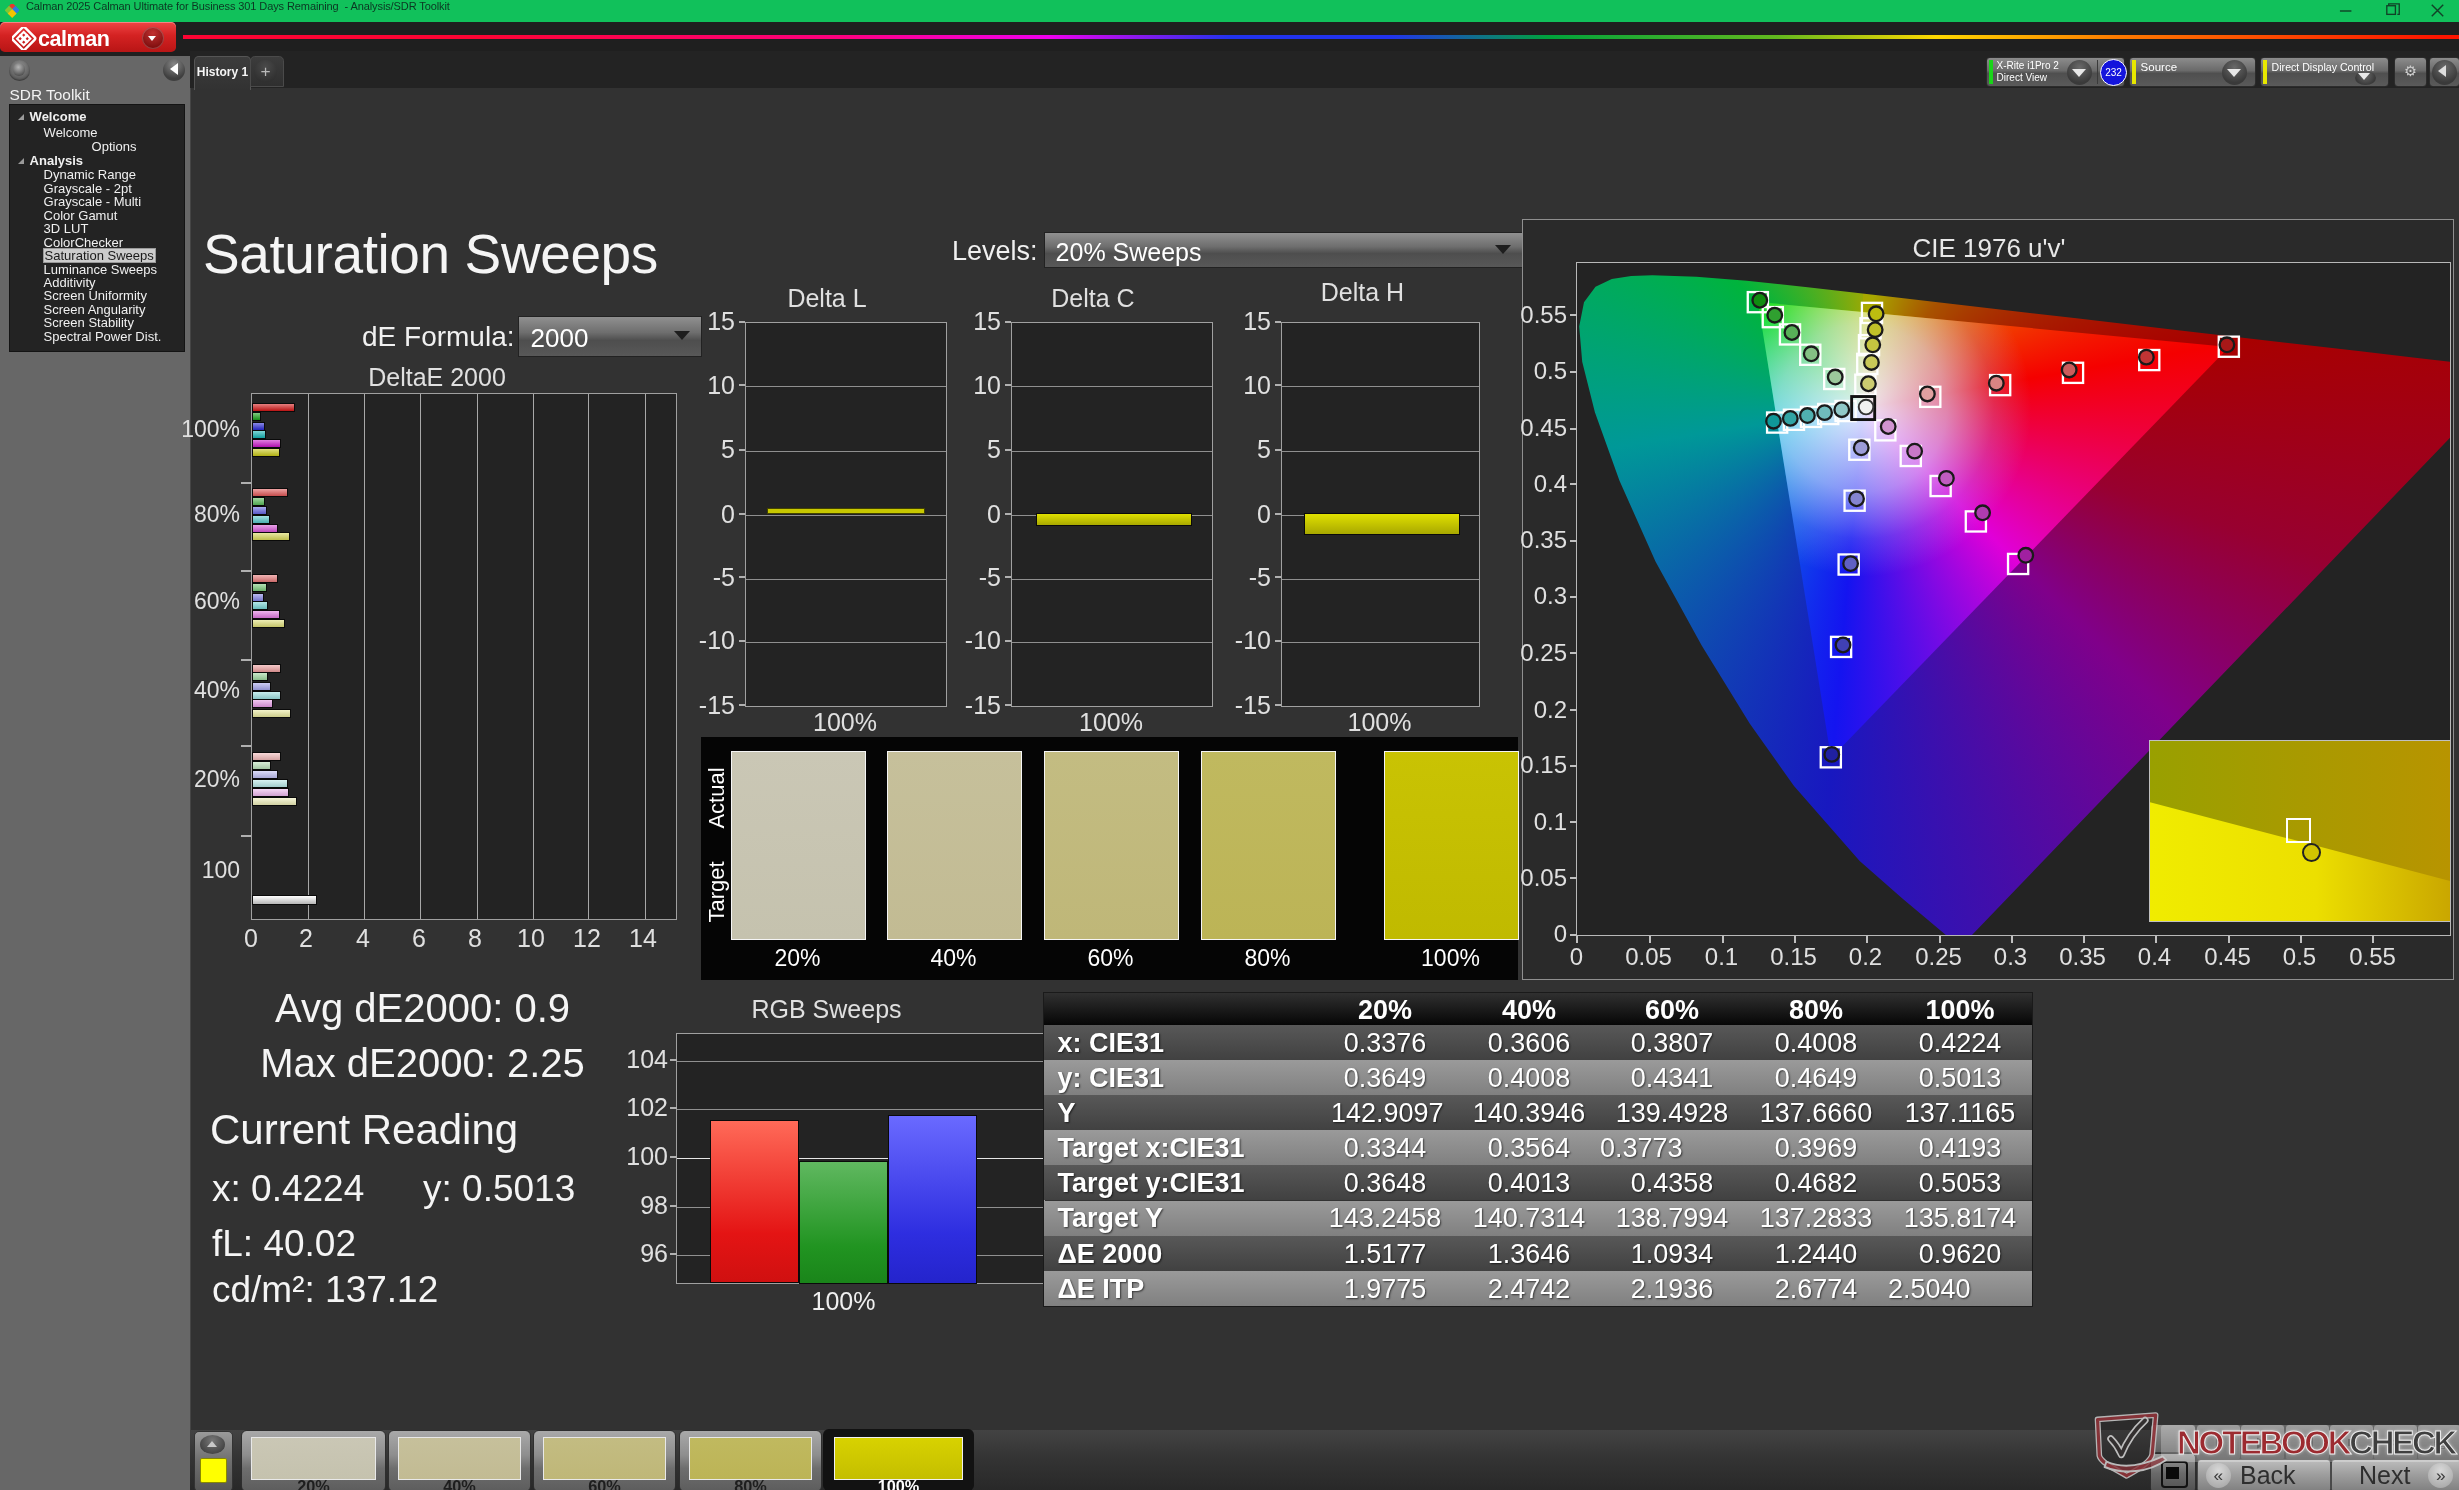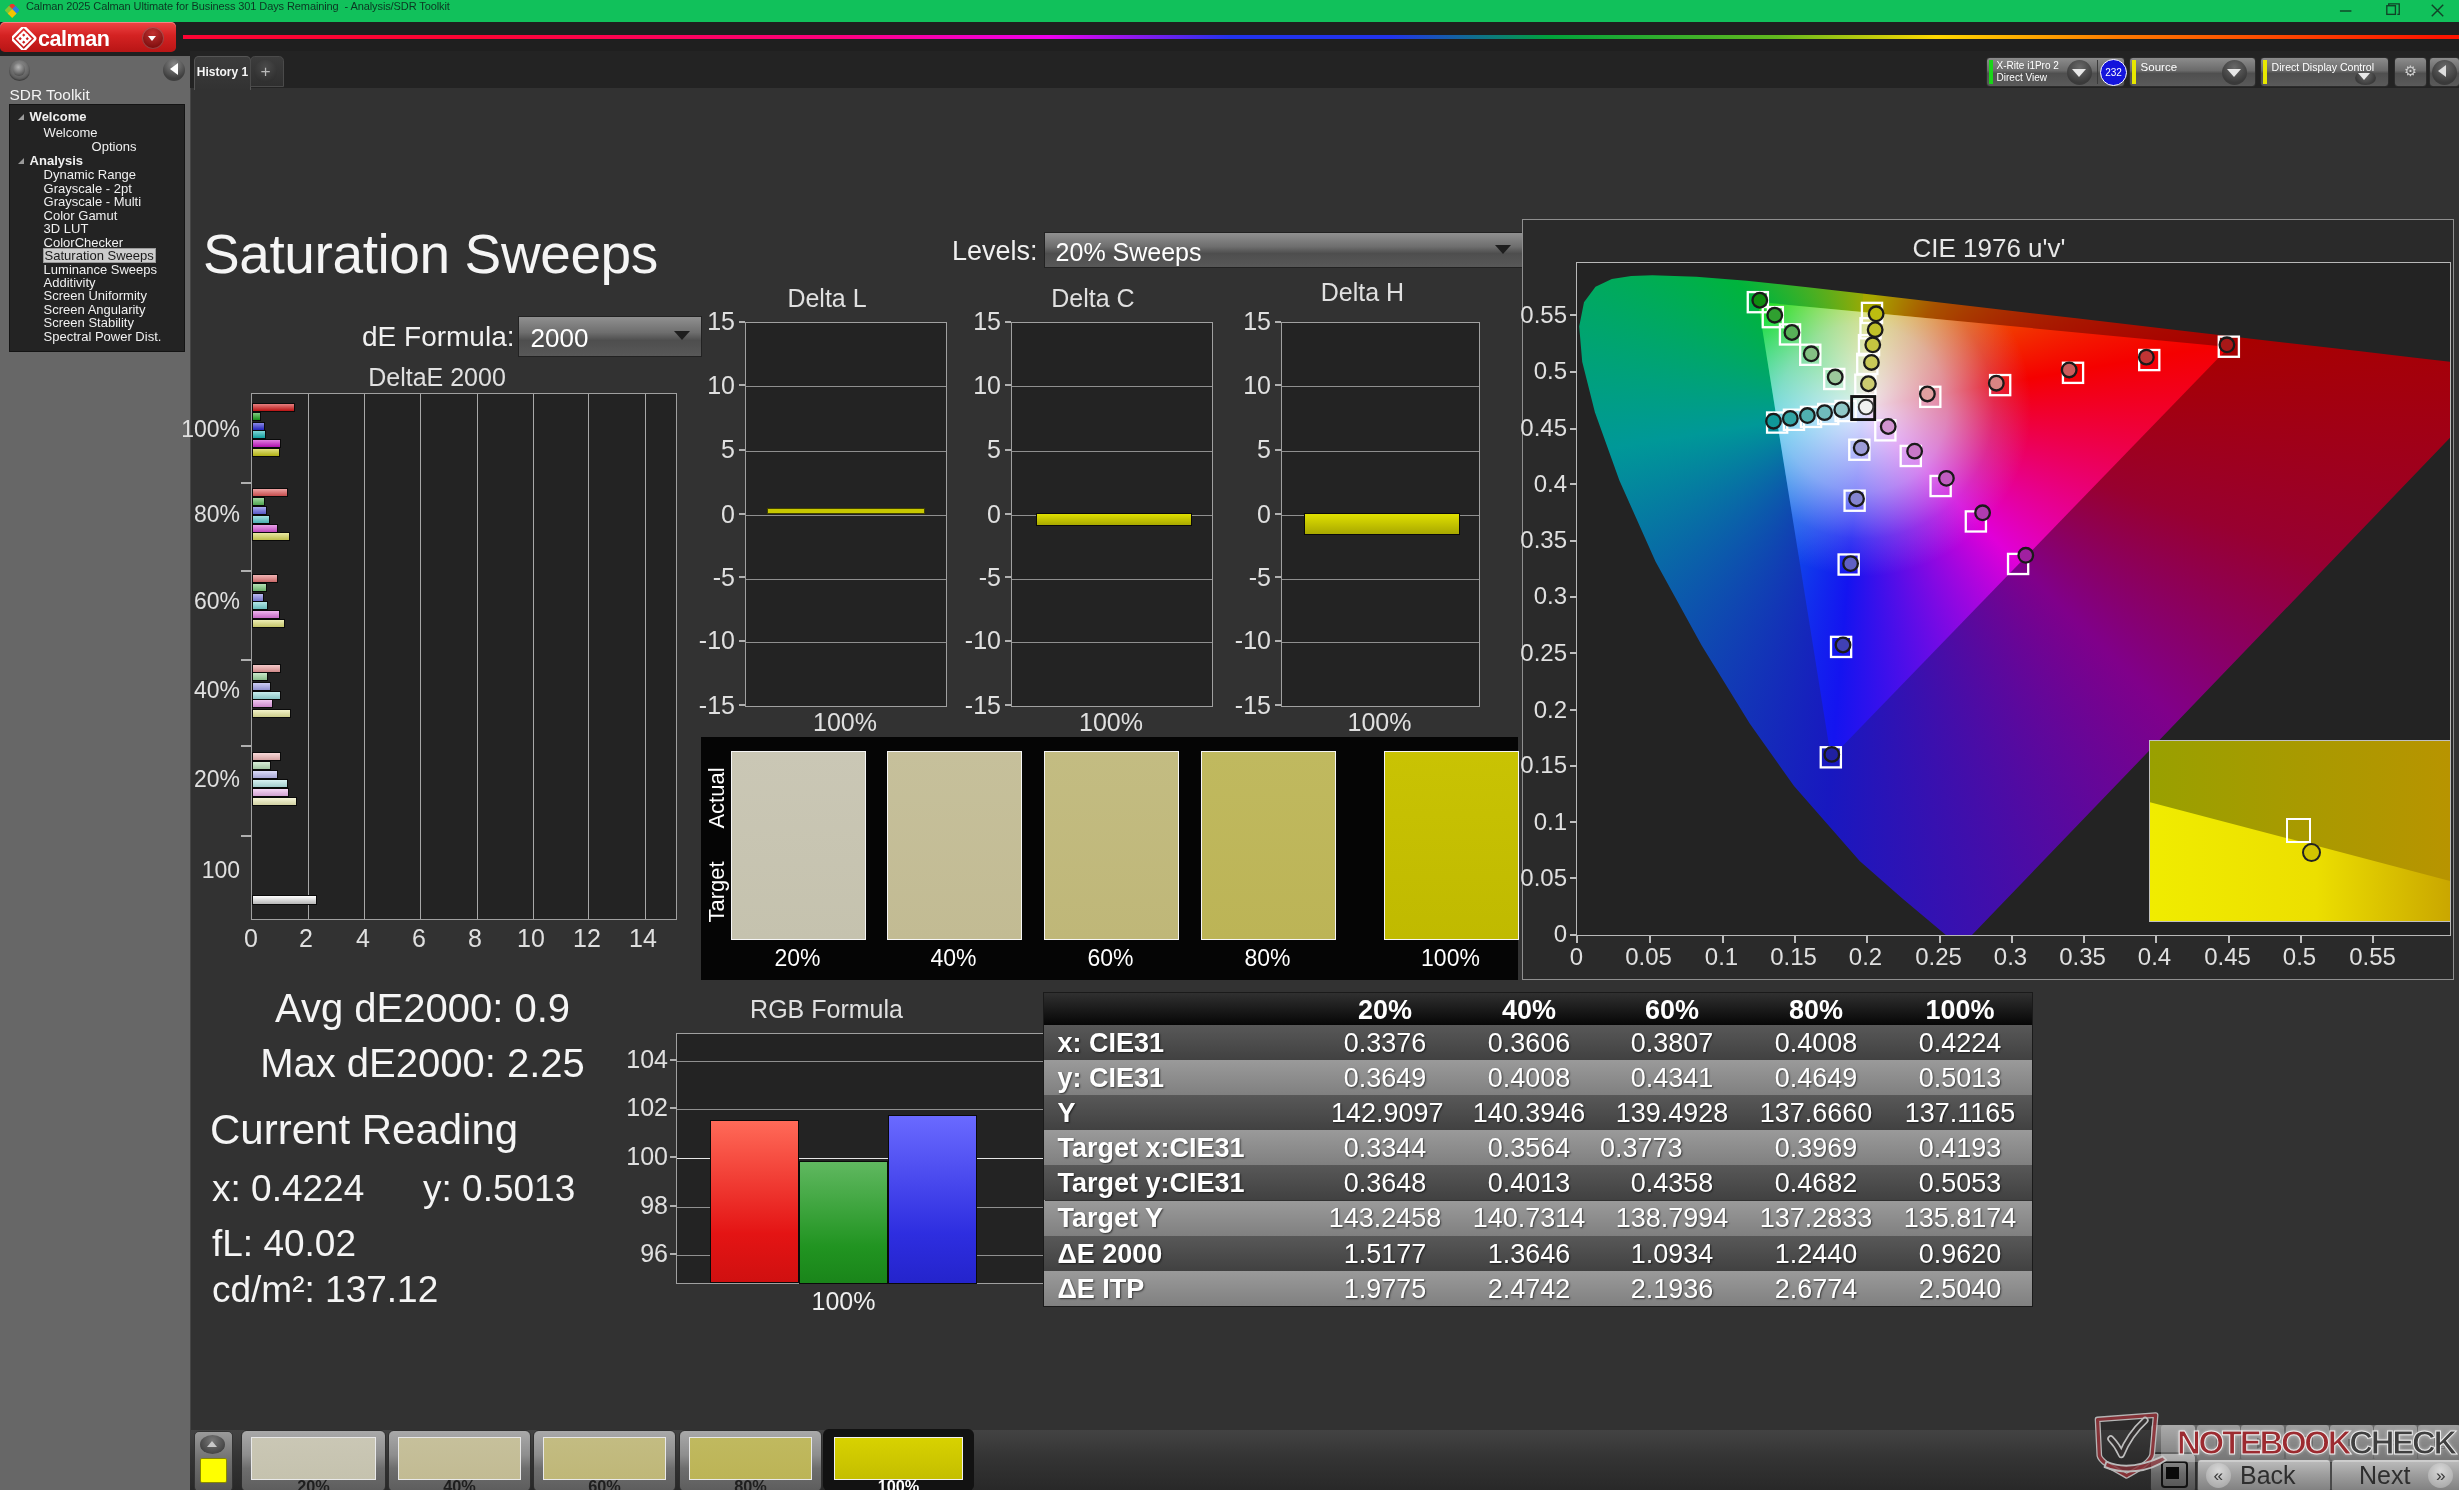--- a/index.html
+++ b/index.html
@@ -483,21 +483,21 @@
 <div class="plot" style="left:676px;top:1033px;width:367px;height:249px;">
 <div class="gridh" style="top:27px;background:#909090;"></div>
 <div class="gridh" style="top:75px;background:#909090;"></div>
 <div class="gridh" style="top:124px;background:#e6e6e6;"></div>
 <div class="gridh" style="top:173px;background:#909090;"></div>
 <div class="gridh" style="top:221px;background:#909090;"></div>
 <div class="bar" style="left:33px;top:86px;width:87px;height:161px;background:linear-gradient(#ff6a58,#e41414 70%,#d01010);border:1.4px solid #0a0a0a;"></div>
 <div class="bar" style="left:122px;top:127px;width:87px;height:121px;background:linear-gradient(#60b860,#219421 70%,#1a851a);border:1.4px solid #0a0a0a;"></div>
 <div class="bar" style="left:211px;top:81px;width:87px;height:167px;background:linear-gradient(#6a6aff,#2e2ee0 70%,#2424cc);border:1.4px solid #0a0a0a;"></div>
 </div>
-<div class="ticklbl" style="left:643px;top:995px;width:367px;text-align:center;font-size:25px;">RGB Formula</div>
+<div class="ticklbl" style="left:643px;top:995px;width:367px;text-align:center;font-size:25px;">RGB Sweeps</div>
 <div class="ticklbl" style="left:576px;top:1045px;width:92px;text-align:right;font-size:25px;">104</div>
 <div class="abs" style="left:670px;top:1059px;width:6.7px;height:1.9px;background:#b0b0b0;"></div>
 <div class="ticklbl" style="left:576px;top:1093px;width:92px;text-align:right;font-size:25px;">102</div>
 <div class="abs" style="left:670px;top:1107px;width:6.7px;height:1.9px;background:#b0b0b0;"></div>
 <div class="ticklbl" style="left:576px;top:1142px;width:92px;text-align:right;font-size:25px;">100</div>
 <div class="abs" style="left:670px;top:1156px;width:6.7px;height:1.9px;background:#b0b0b0;"></div>
 <div class="ticklbl" style="left:576px;top:1191px;width:92px;text-align:right;font-size:25px;">98</div>
 <div class="abs" style="left:670px;top:1205px;width:6.7px;height:1.9px;background:#b0b0b0;"></div>
 <div class="ticklbl" style="left:576px;top:1239px;width:92px;text-align:right;font-size:25px;">96</div>
 <div class="abs" style="left:670px;top:1253px;width:6.7px;height:1.9px;background:#b0b0b0;"></div>
@@ -557,21 +557,21 @@
 <div style="position:absolute;left:413px;top:246px;width:144px;text-align:center;color:#fff;font-size:27px;text-shadow:1px 1px 1.9px rgba(0,0,0,.6);">1.3646</div>
 <div style="position:absolute;left:556px;top:246px;width:144px;text-align:center;color:#fff;font-size:27px;text-shadow:1px 1px 1.9px rgba(0,0,0,.6);">1.0934</div>
 <div style="position:absolute;left:700px;top:246px;width:144px;text-align:center;color:#fff;font-size:27px;text-shadow:1px 1px 1.9px rgba(0,0,0,.6);">1.2440</div>
 <div style="position:absolute;left:844px;top:246px;width:144px;text-align:center;color:#fff;font-size:27px;text-shadow:1px 1px 1.9px rgba(0,0,0,.6);">0.9620</div>
 <div style="position:absolute;left:0;top:278px;width:988px;height:35px;background:linear-gradient(#9a9a9a,#808080);"></div>
 <div style="position:absolute;left:13.4px;top:281px;color:#fff;font-weight:bold;font-size:27px;text-shadow:1px 1px 1.9px rgba(0,0,0,.6);">ΔE ITP</div>
 <div style="position:absolute;left:269px;top:281px;width:144px;text-align:center;color:#fff;font-size:27px;text-shadow:1px 1px 1.9px rgba(0,0,0,.6);">1.9775</div>
 <div style="position:absolute;left:413px;top:281px;width:144px;text-align:center;color:#fff;font-size:27px;text-shadow:1px 1px 1.9px rgba(0,0,0,.6);">2.4742</div>
 <div style="position:absolute;left:556px;top:281px;width:144px;text-align:center;color:#fff;font-size:27px;text-shadow:1px 1px 1.9px rgba(0,0,0,.6);">2.1936</div>
 <div style="position:absolute;left:700px;top:281px;width:144px;text-align:center;color:#fff;font-size:27px;text-shadow:1px 1px 1.9px rgba(0,0,0,.6);">2.6774</div>
-<div style="position:absolute;left:844px;top:281px;width:144px;text-align:center;color:#fff;font-size:27px;text-shadow:1px 1px 1.9px rgba(0,0,0,.6);">2.5040</div>
+<div style="position:absolute;left:844px;top:281px;width:144px;color:#fff;font-size:27px;text-shadow:1px 1px 1.9px rgba(0,0,0,.6);">2.5040</div>
 </div>
 <div class="abs" style="left:190px;top:1430px;width:2269px;height:61px;background:linear-gradient(#434343,#343434 45%,#282828);"></div>
 <div class="abs" style="left:194px;top:1431px;width:37px;height:59px;border-radius:4.8px;background:linear-gradient(#9a9a9a,#6e6e6e 50%,#555);border:1px solid #333;">
     <div style="position:absolute;left:4.8px;top:2.9px;width:25px;height:19px;border-radius:50%;background:radial-gradient(circle at 50% 30%,#777,#444 75%);"></div>
     <div style="position:absolute;left:11.5px;top:8.6px;width:0;height:0;border-left:5.8px solid transparent;border-right:5.8px solid transparent;border-bottom:6.7px solid #c9c9c9;"></div>
     <div style="position:absolute;left:4.8px;top:26px;width:25px;height:23px;background:#ffff00;border:1px solid #888800;border-radius:1.9px;"></div>
   </div>
 <div class="abs" style="left:241px;top:1430px;width:143px;height:60px;border-radius:5.8px;background:linear-gradient(#a9a9a9,#8e8e8e 40%,#6e6e6e 62%,#5d5d5d);border:1px solid #2e2e2e;">
     <div style="position:absolute;left:8.6px;top:5.8px;right:8.6px;height:41px;background:linear-gradient(#cac7b5,#c5c2ae);border:1px solid #e8e8e8;"></div>
     <div style="position:absolute;left:0;top:46px;width:100%;text-align:center;color:#1e1e1e;font-size:16.3px;font-weight:bold;">20%</div>

